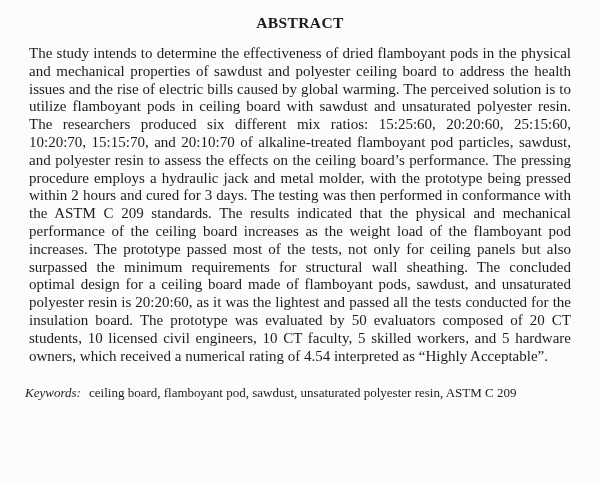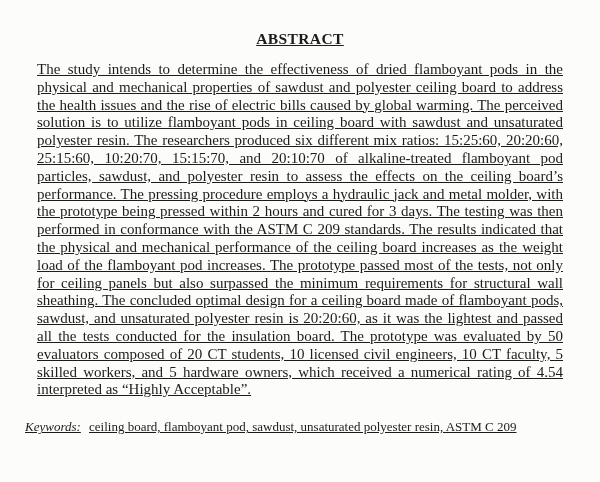--- a/index.html
+++ b/index.html
@@ -7,35 +7,34 @@
     padding: 0;
     width: 600px;
     height: 482px;
     overflow: hidden;
     background: #fcfcfb;
   }
   .page {
     box-sizing: border-box;
     width: 600px;
     height: 349px;
-    padding: 30px 25px 0 25px;
+    padding: 14px 25px 0 25px;
     font-family: "Liberation Serif", "DejaVu Serif", serif;
     color: #1c1c1c;
-    text-decoration: underline;
   }
   .title {
     margin: 0 0 13px 0;
     font-size: 15.5px;
     line-height: 18px;
     font-weight: bold;
     text-align: center;
     letter-spacing: 0.4px;
   }
   .body-text {
-    margin: 12px;
+    margin: 4px;
     font-size: 15px;
     line-height: 17.8px;
     text-align: justify;
   }
   .keywords {
     display: flex;
     margin-top: 19px;
     font-size: 13px;
     line-height: 17.8px;
   }

